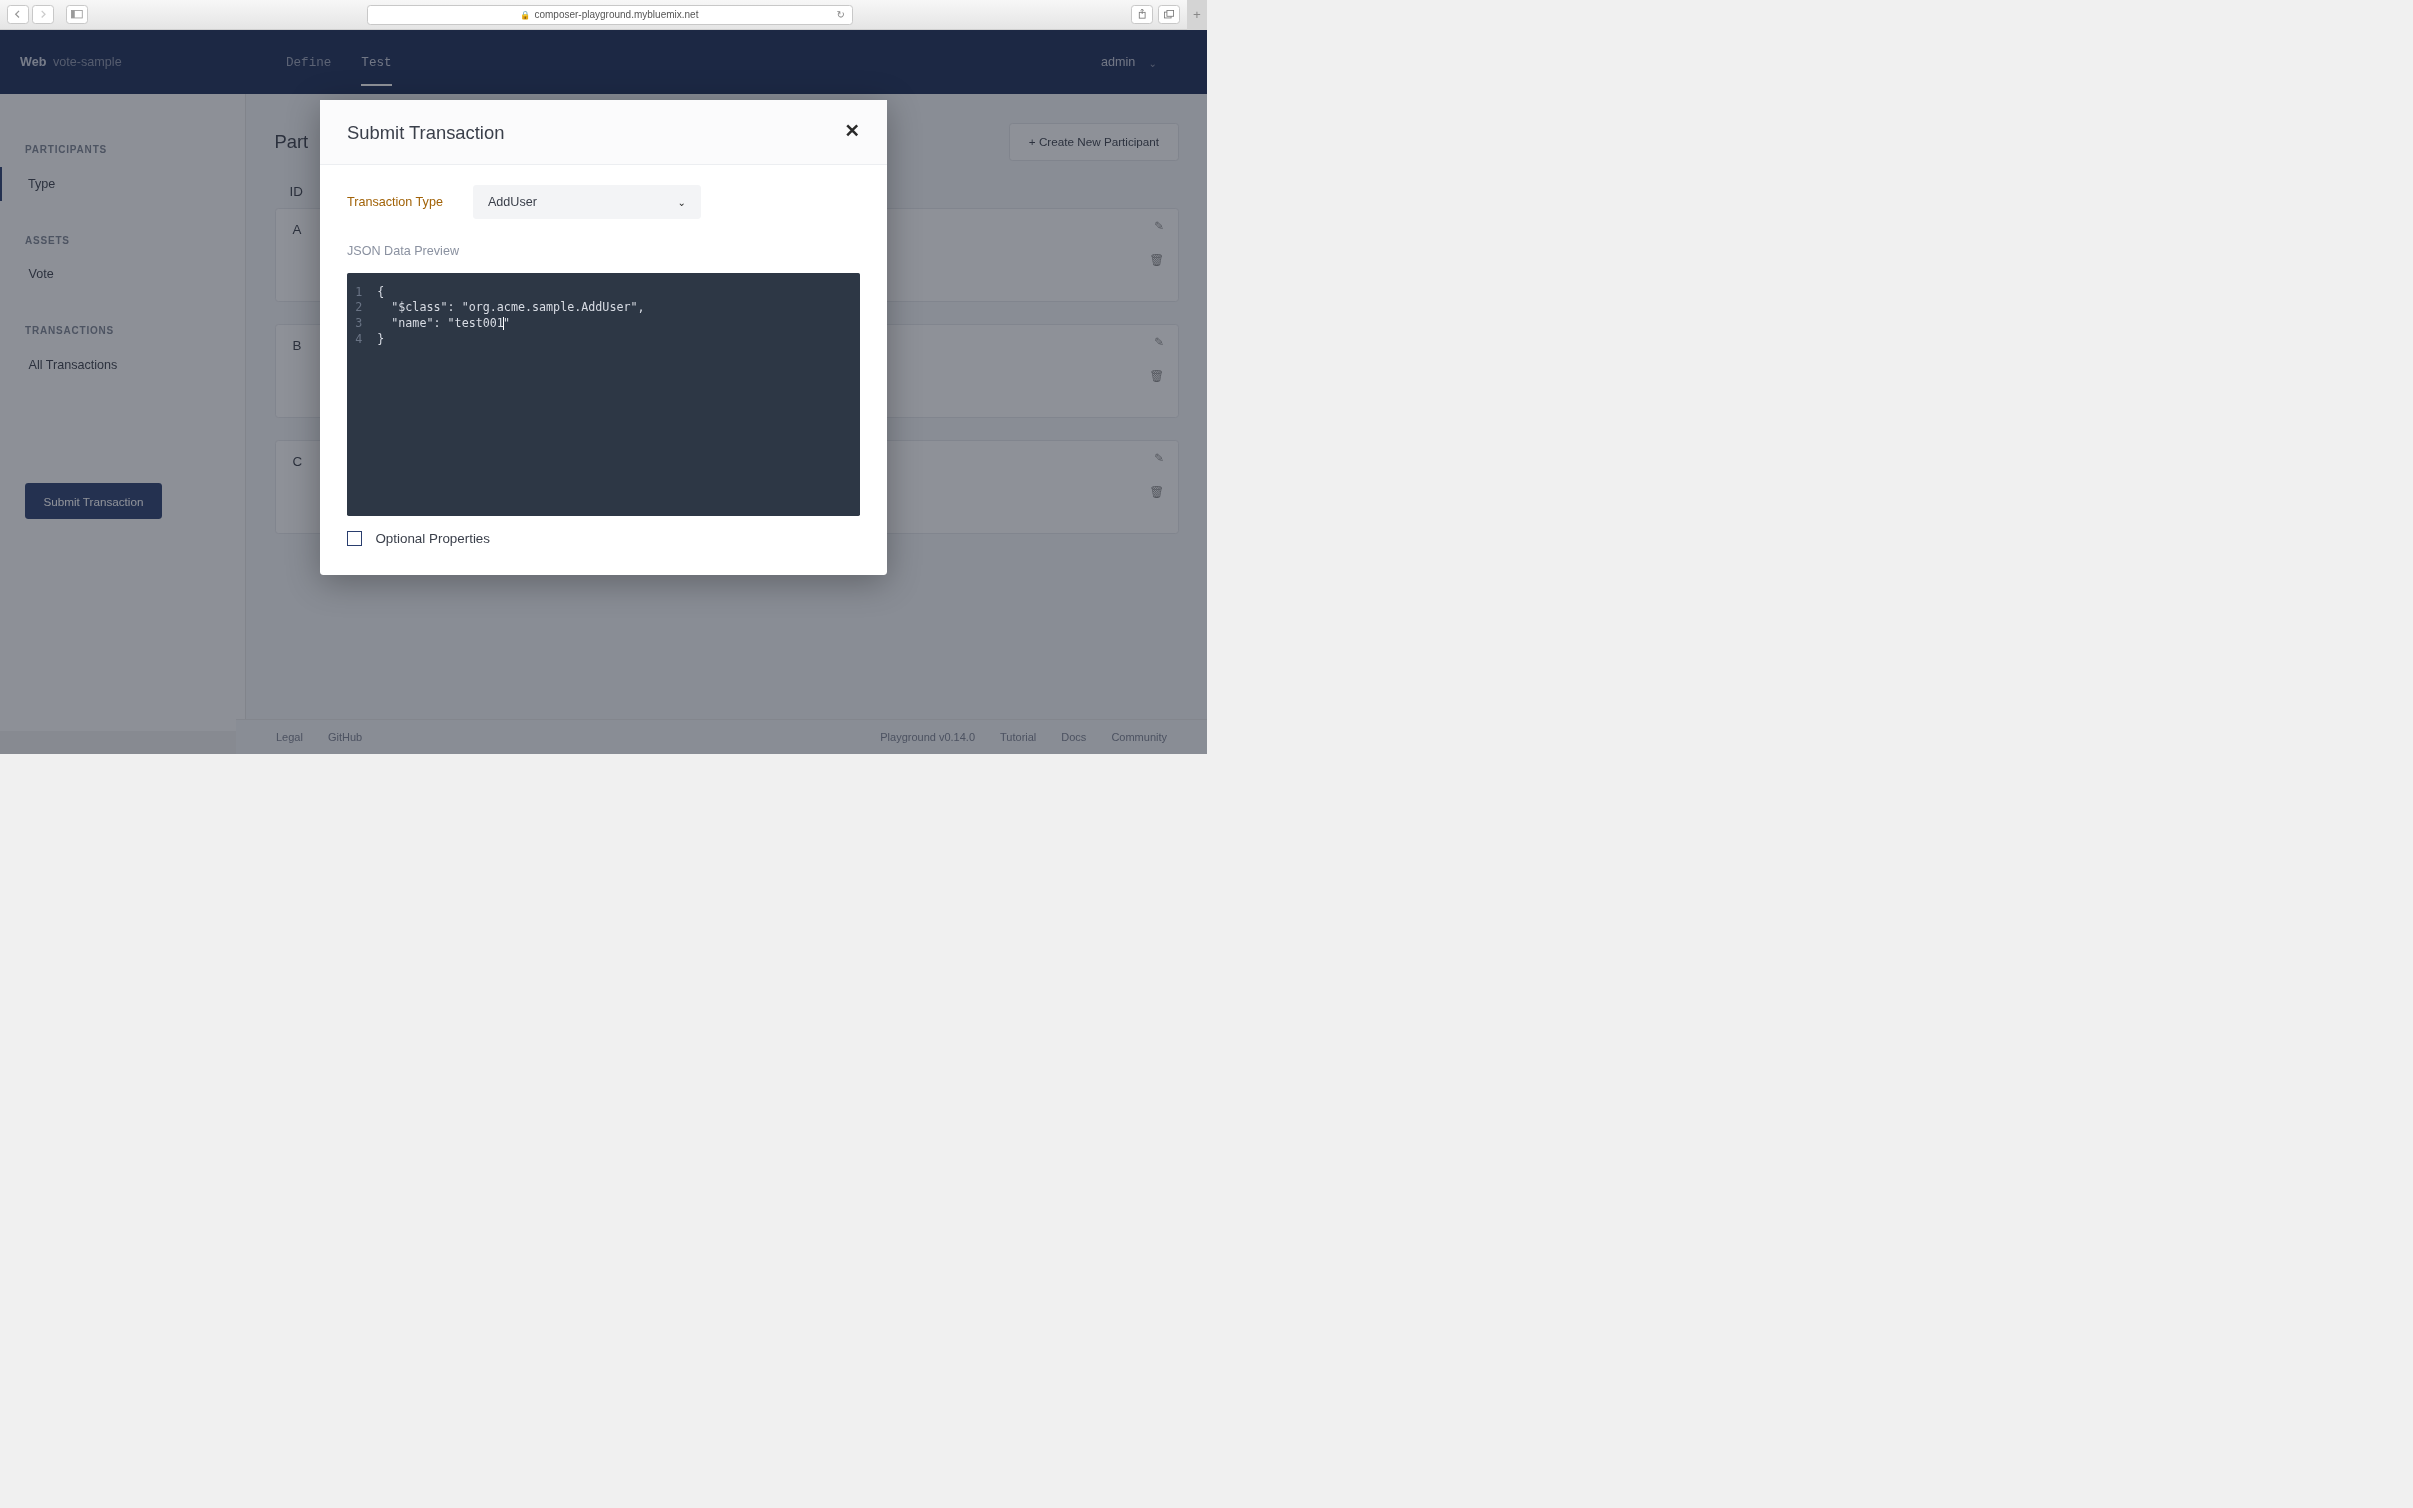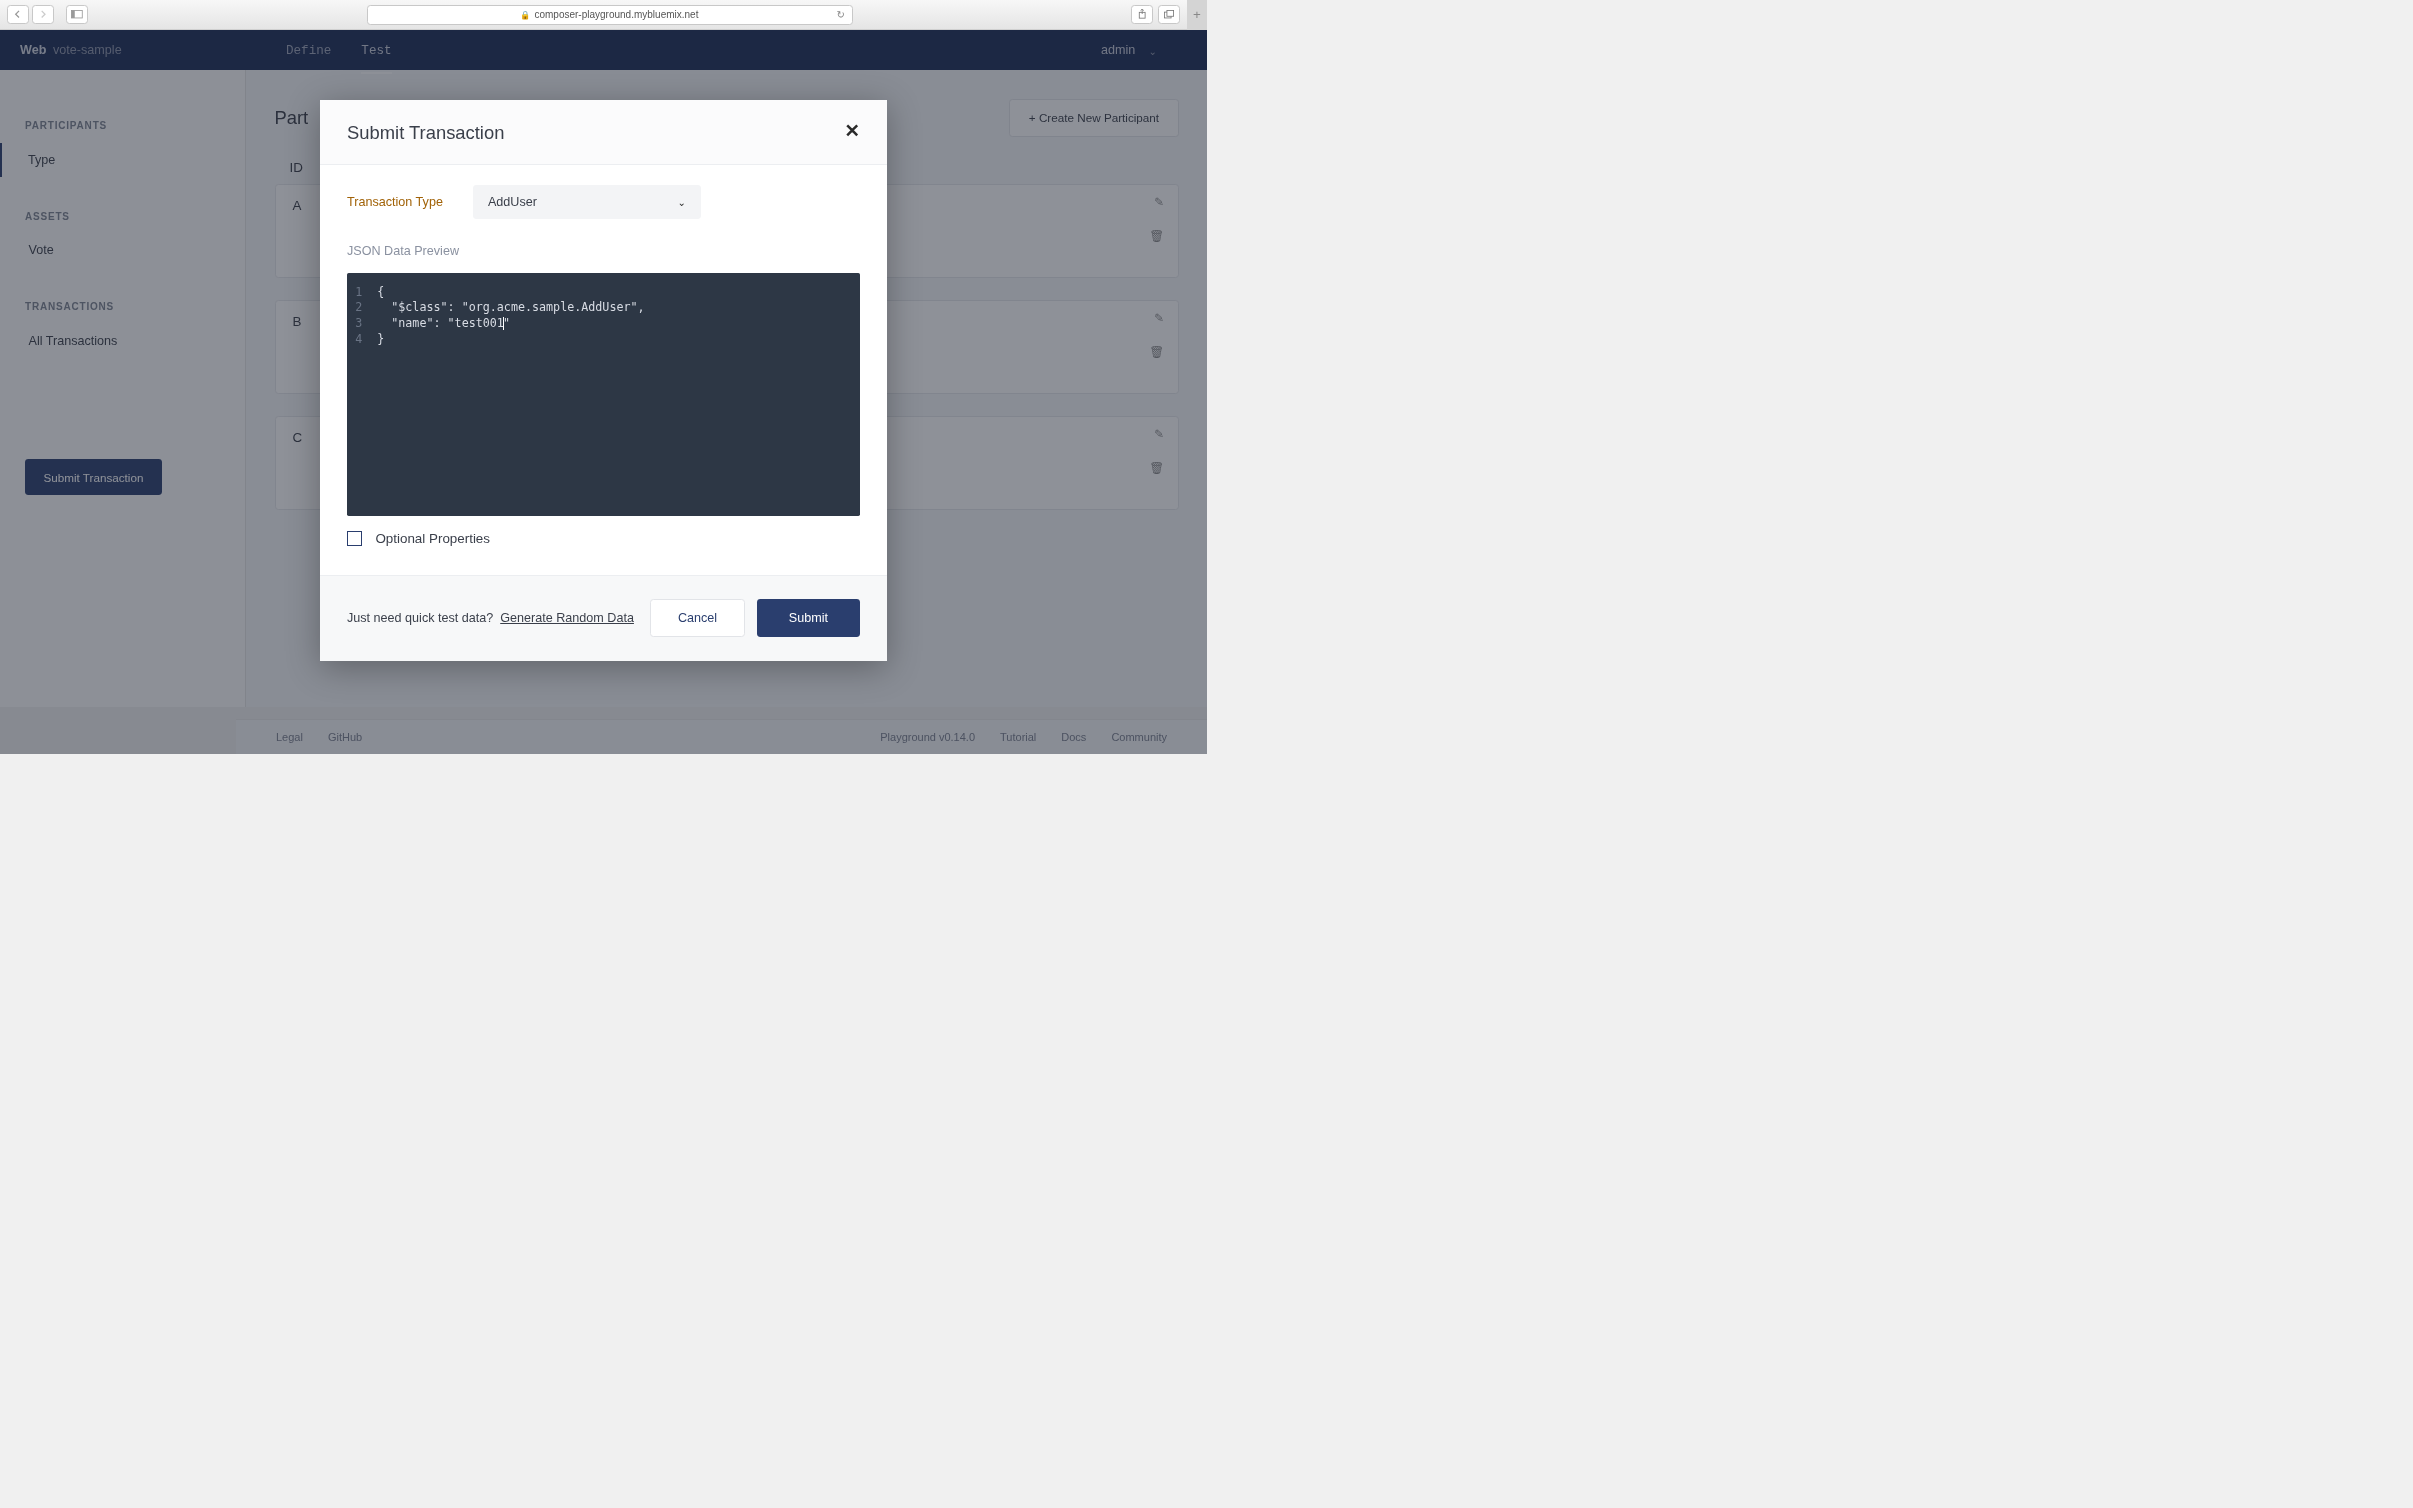--- a/index.html
+++ b/index.html
@@ -93,21 +93,21 @@
       display: flex;
       align-items: center;
       justify-content: center;
       color: #888;
       font-size: 13.4px;
       margin-right: -6.7px;
     }
     
     
     .app-header {
-      height: 40px;
+      height: 64px;
       background: #1b2c56;
       display: flex;
       align-items: center;
       color: #fff;
     }
     .header-left {
       width: 246px;
       padding-left: 20px;
       display: flex;
       align-items: center;
@@ -596,25 +596,15 @@
         <div class="code-line">
             <span class="line-num">4</span>
             <span class="line-content">}</span>
           </div>
       </div>
       <div class="optional-row">
         <div class="checkbox"></div>
         <div class="optional-label">Optional Properties</div>
       </div>
     </div>
-    <div class="modal-footer">
-      <span class="footer-hint">
-        <span>Just need quick test data?</span>
-        <span class="footer-link">Generate Random Data</span>
-      </span>
-      <div class="modal-actions">
-        <button class="btn-cancel">Cancel</button>
-        <button class="btn-submit">Submit</button>
-      </div>
-    </div>
   </div>
 </div>
 
 
 </body></html>

